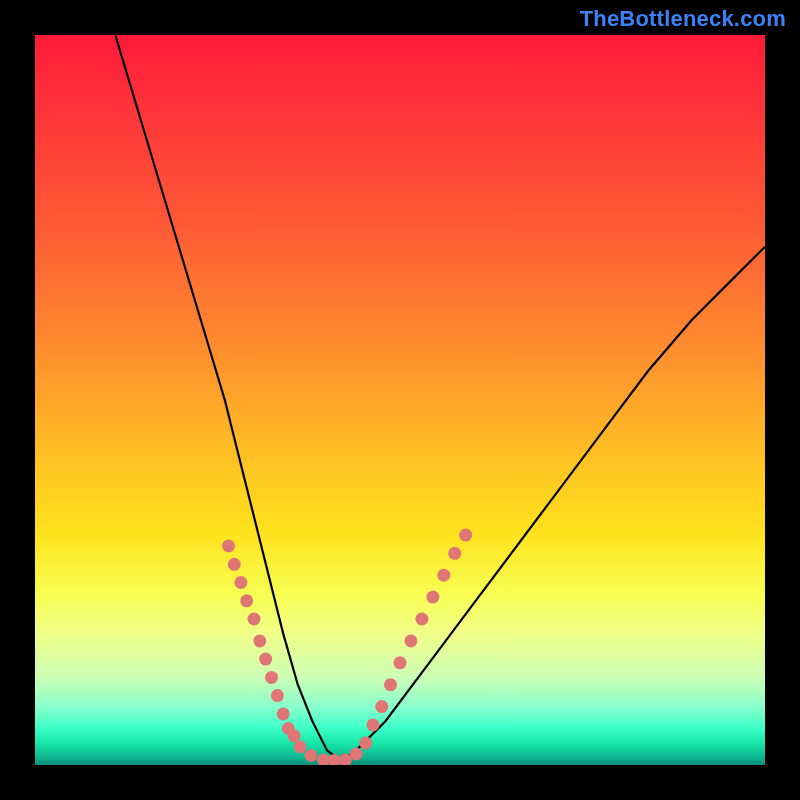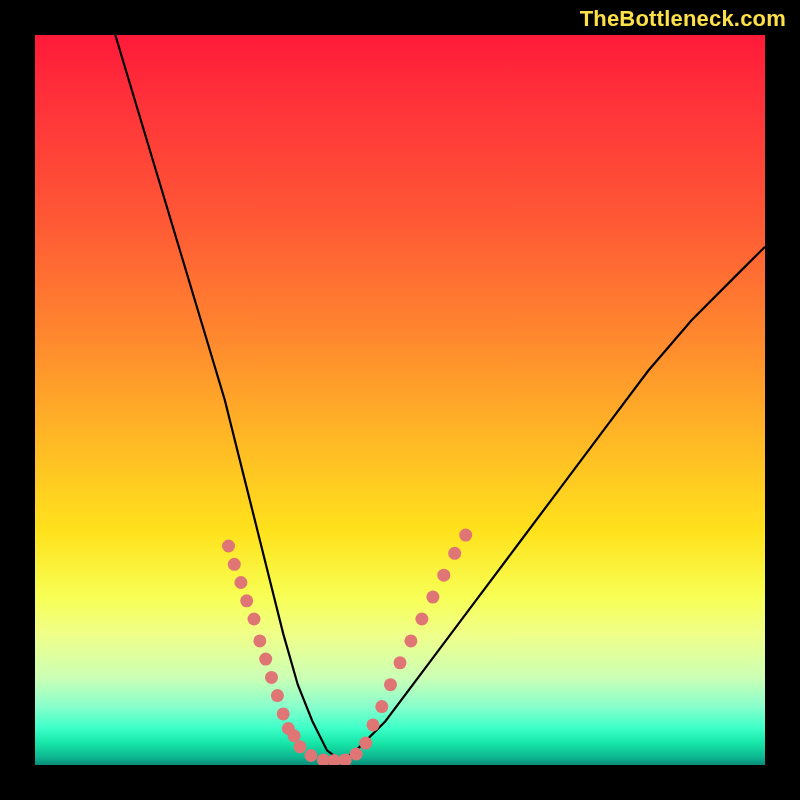--- a/index.html
+++ b/index.html
@@ -35,21 +35,21 @@
     overflow: hidden;
   }
   .overlay { position: absolute; inset: 0; }
   .curve { fill: none; stroke: #000; stroke-width: 2.2; }
   .dot { fill: #e07575; }
   .watermark {
     position: absolute;
     top: 6px;
     right: 14px;
     font: 600 22px Arial, Helvetica, sans-serif;
-    color: #fde047;
+    color: #3b82f6;
     letter-spacing: 0.2px;
     user-select: none;
   }
 </style>
 </head>
 <body>
 
 <div class="frame">
   <div class="watermark">TheBottleneck.com</div>
   <div class="plot-area">

